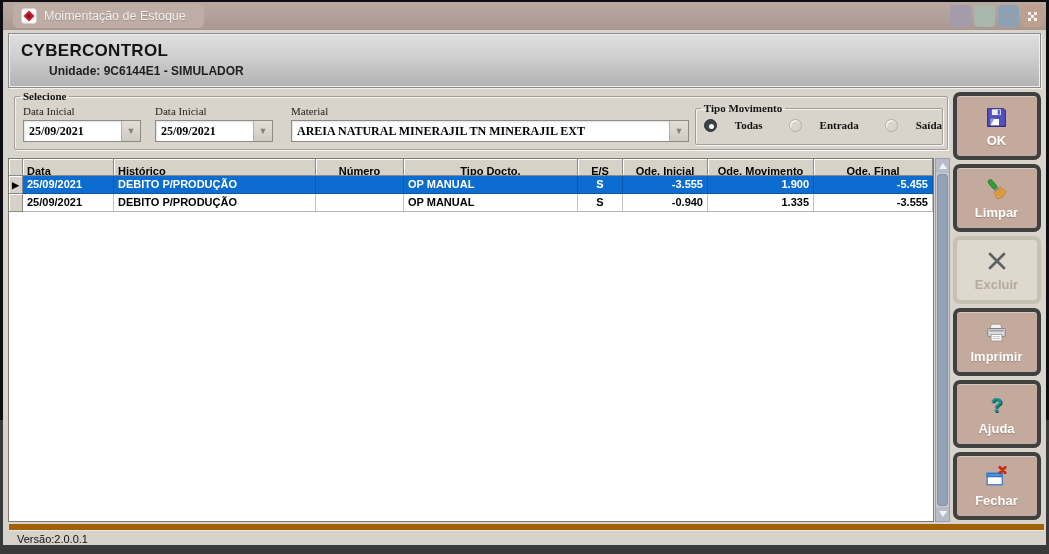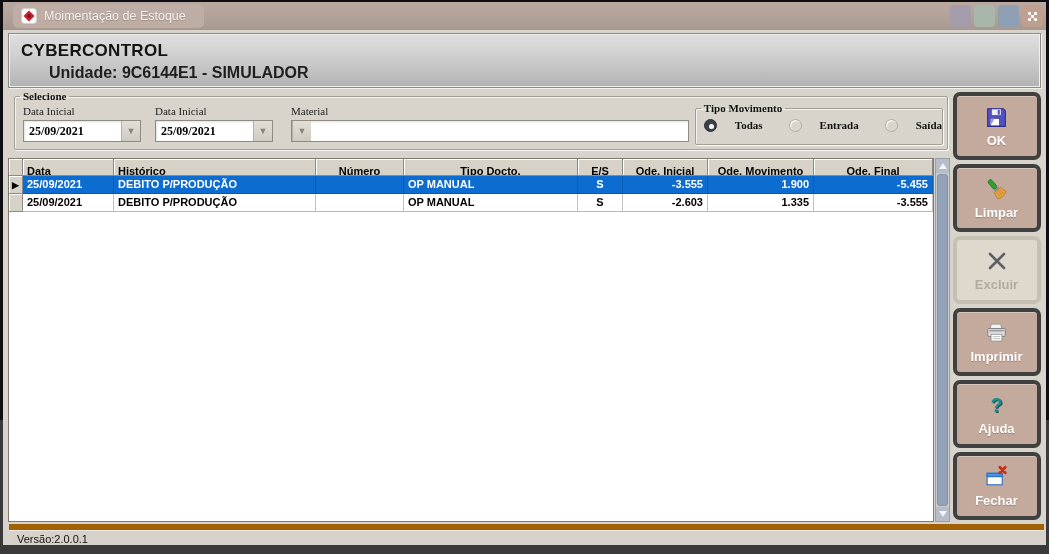--- a/index.html
+++ b/index.html
@@ -32,21 +32,21 @@
 
   
   .body { position:relative; height:515px; background:#d8d4cb; }
 
   .app-header {
     position:absolute; left:5px; top:3px; width:1033px; height:55px;
     background:linear-gradient(180deg,#dfdfdf 0%,#cecece 45%,#b2b2b2 100%);
     border:1px solid #8a8a8a; box-shadow:inset 0 0 0 1px #efefef, 1px 1px 0 #f2f0ea;
   }
   .app-name { margin:7px 0 0 12px; font-size:17px; font-weight:bold; color:#141414; letter-spacing:.3px; }
-  .app-unit { margin:3px 0 0 40px; font-size:16px; font-weight:bold; color:#1e1e1e; }
+  .app-unit { margin:3px 0 0 40px; font-size:12px; font-weight:bold; color:#1e1e1e; }
 
   
   fieldset {
     border:1px solid #a29e95; border-radius:2px;
     box-shadow:1px 1px 0 rgba(255,255,255,.85), inset 1px 1px 0 rgba(255,255,255,.7);
     font-family:Liberation Serif, serif;
   }
   legend { font-size:11px; font-weight:bold; color:#111; padding:0 3px; margin-left:5px; }
   .selecione { position:absolute; left:11px; top:60px; width:934px; height:60px; }
   .field { position:absolute; }
@@ -169,20 +169,21 @@
           <span class="combo-text">25/09/2021</span>
           <span class="combo-btn">
               <span class="arr">▼</span>
             </span>
         </div>
       </div>
 
       <div class="field f3">
         <label>Material</label>
         <div class="combo w-mat">
+          <span class="combo-text">AREIA NATURAL MINERAJIL TN MINERAJIL EXT</span>
           <span class="combo-btn">
               <span class="arr">▼</span>
             </span>
         </div>
       </div>
 
       <fieldset class="tipo-mov">
         <legend>Tipo Movimento</legend>
         <div class="radios">
           <label class="radio checked">
@@ -227,21 +228,21 @@
           <div class="g-cell ar">-5.455</div>
         </div>
 
         <div class="g-row">
           <div class="g-cell ind"></div>
           <div class="g-cell al">25/09/2021</div>
           <div class="g-cell al">DEBITO P/PRODUÇÃO</div>
           <div class="g-cell ar"></div>
           <div class="g-cell al">OP MANUAL</div>
           <div class="g-cell ac">S</div>
-          <div class="g-cell ar">-2.603</div>
+          <div class="g-cell ar">-0.940</div>
           <div class="g-cell ar">1.335</div>
           <div class="g-cell ar">-3.555</div>
         </div>
       </div>
 
       <div class="vscroll">
         <div class="sbtn">
             <span class="tri-up"></span>
           </div>
         <div class="sthumb"></div>

